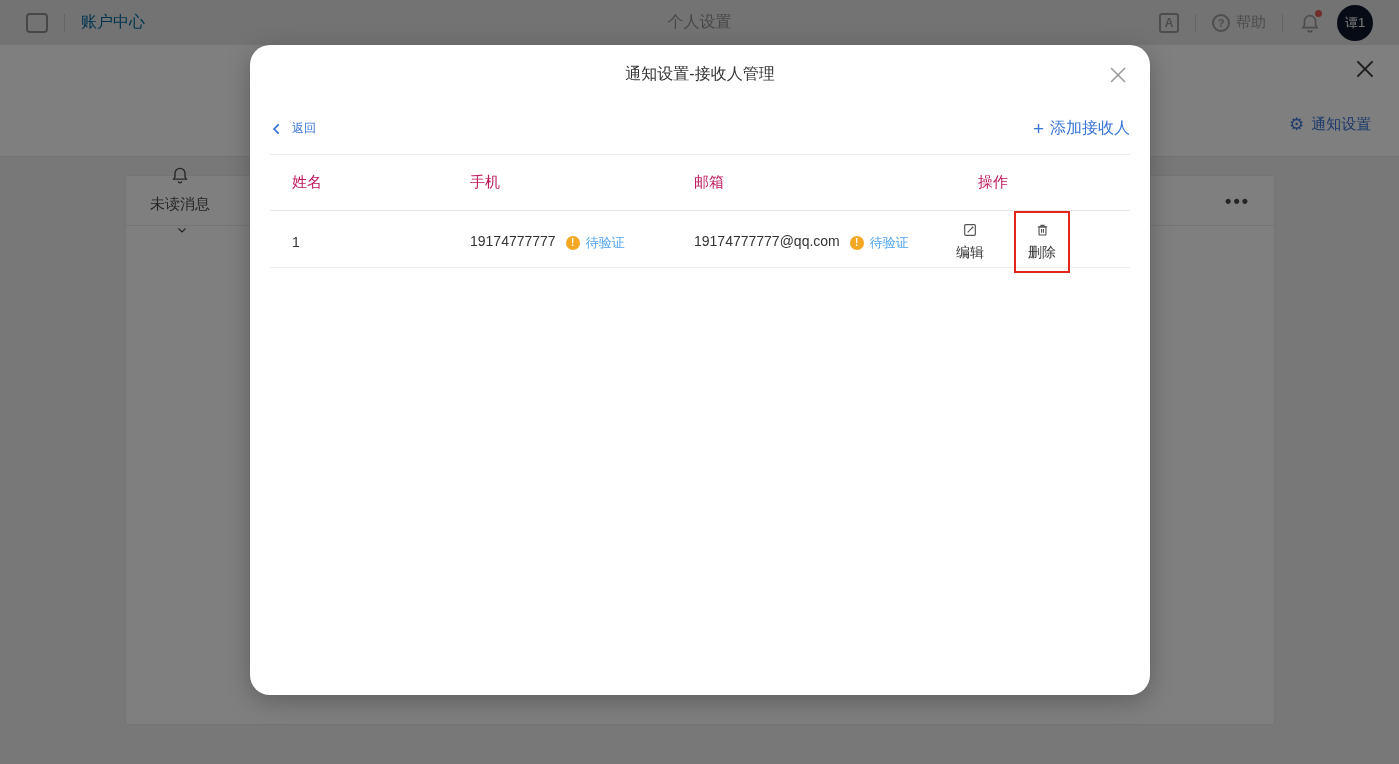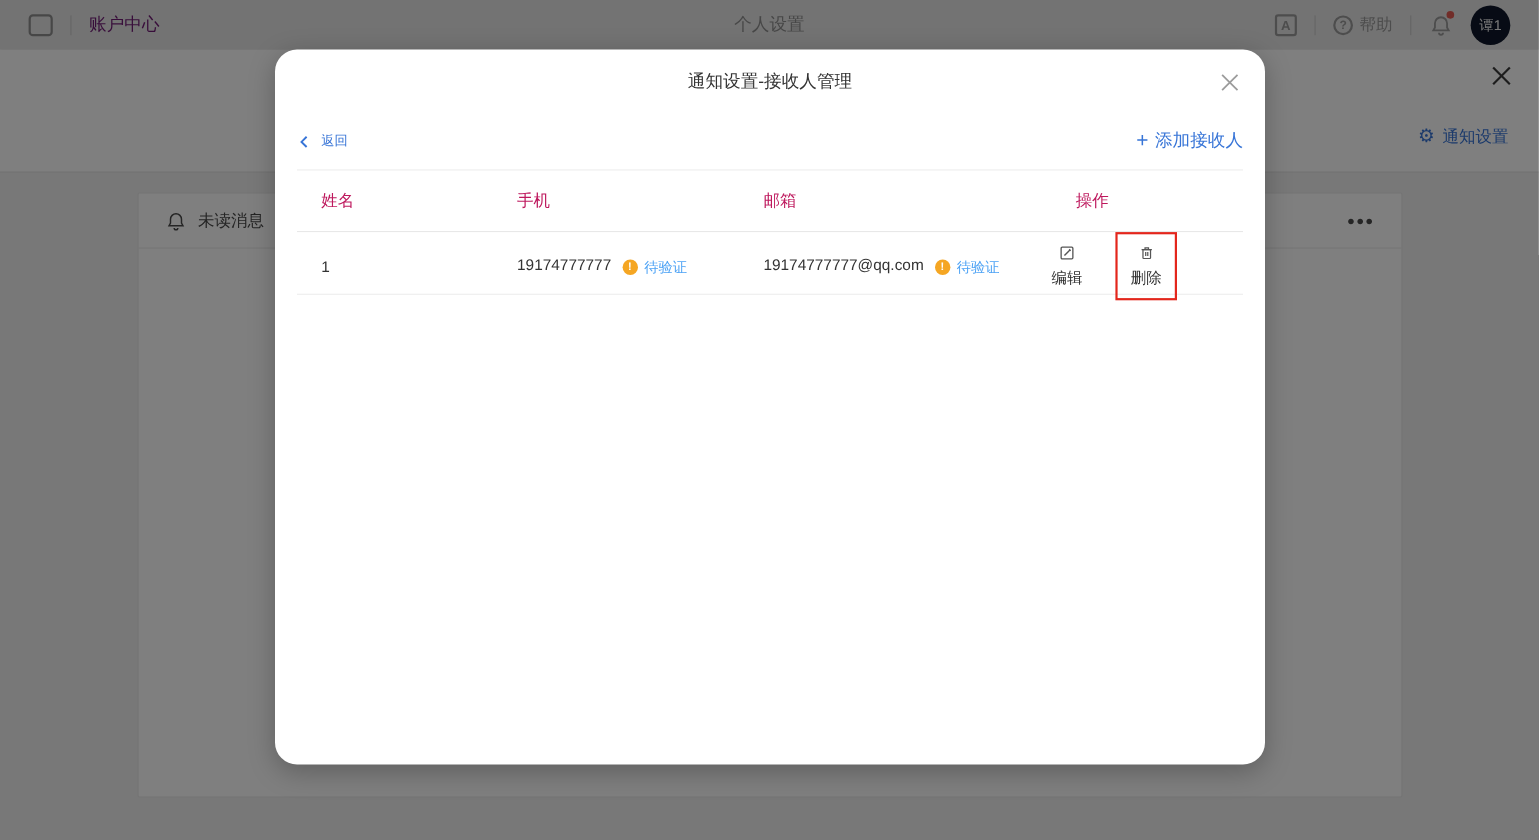--- a/index.html
+++ b/index.html
@@ -8,21 +8,21 @@
   body { position:relative; background:#f0f0f0; }
 
   
   .page { position:absolute; inset:0; background:#f0f0f0; }
   .topbar { position:absolute; left:0; top:0; width:1399px; height:45px;
     background:#e6e6e6; display:flex; align-items:center; padding:0 26px;
     box-shadow:0 1px 3px rgba(0,0,0,0.18); }
   .tb-left { display:flex; align-items:center; gap:16px; }
   .console-ic { width:22px; height:20px; border:2px solid #8f8f8f; border-radius:4px; }
   .tb-div { width:1px; height:18px; background:#c9c9c9; }
-  .tb-crumb { font-size:16px; color:#701a75; }
+  .tb-crumb { font-size:16px; color:#0369a1; }
   .tb-title { position:absolute; left:50%; transform:translateX(-50%);
     font-size:16px; color:#8f8f8f; }
   .tb-right { margin-left:auto; display:flex; align-items:center; gap:16px; }
   .doc-ic { width:20px; height:20px; border:2px solid #9a9a9a; border-radius:3px;
     color:#9a9a9a; font-size:12px; display:flex; align-items:center; justify-content:center; font-weight:bold; }
   .help-wrap { display:flex; align-items:center; gap:6px; color:#9a9a9a; font-size:15px; }
   .q-ic { width:18px; height:18px; border:2px solid #9a9a9a; border-radius:50%;
     font-size:11px; display:flex; align-items:center; justify-content:center; font-weight:bold; }
   .bell-wrap { position:relative; width:22px; height:22px; }
   .bell-dot { position:absolute; right:-1px; top:-2px; width:7px; height:7px;
@@ -35,21 +35,21 @@
   .bg-close { position:absolute; left:1352px; top:56px; width:26px; height:26px;
     cursor:pointer; color:#3a3a3a; }
   .bg-notify { position:absolute; left:1289px; top:115px; display:flex; align-items:center;
     gap:7px; color:#3875D7; font-size:15px; cursor:pointer; }
   .gear-ic { font-size:17px; line-height:1; font-family:"DejaVu Sans", sans-serif; }
 
   .card { position:absolute; left:125px; top:175px; width:1150px; height:550px;
     background:#ffffff; border:1px solid #e8e8e8; border-radius:2px; }
   .card-head { height:50px; display:flex; align-items:center; padding:0 24px;
     border-bottom:1px solid #ebebeb; }
-  .card-head-left { display:flex; align-items:center; gap:10px; color:#4a4a4a; font-size:15px; }
+  .card-head-left { display:flex; align-items:center; gap:10px; color:#4a4a4a; font-size:15px;flex-direction:column; }
   .chev-down { margin-left:4px; }
   .more-dots { margin-left:auto; color:#4a4a4a; font-size:18px; font-weight:bold;
     letter-spacing:2px; cursor:pointer; line-height:10px; }
 
   
   .overlay { position:absolute; inset:0; background:rgba(0,0,0,0.5); z-index:10; }
 
   
   .modal { position:absolute; left:250px; top:45px; width:900px; height:650px;
     background:#ffffff; border-radius:20px; z-index:20;

